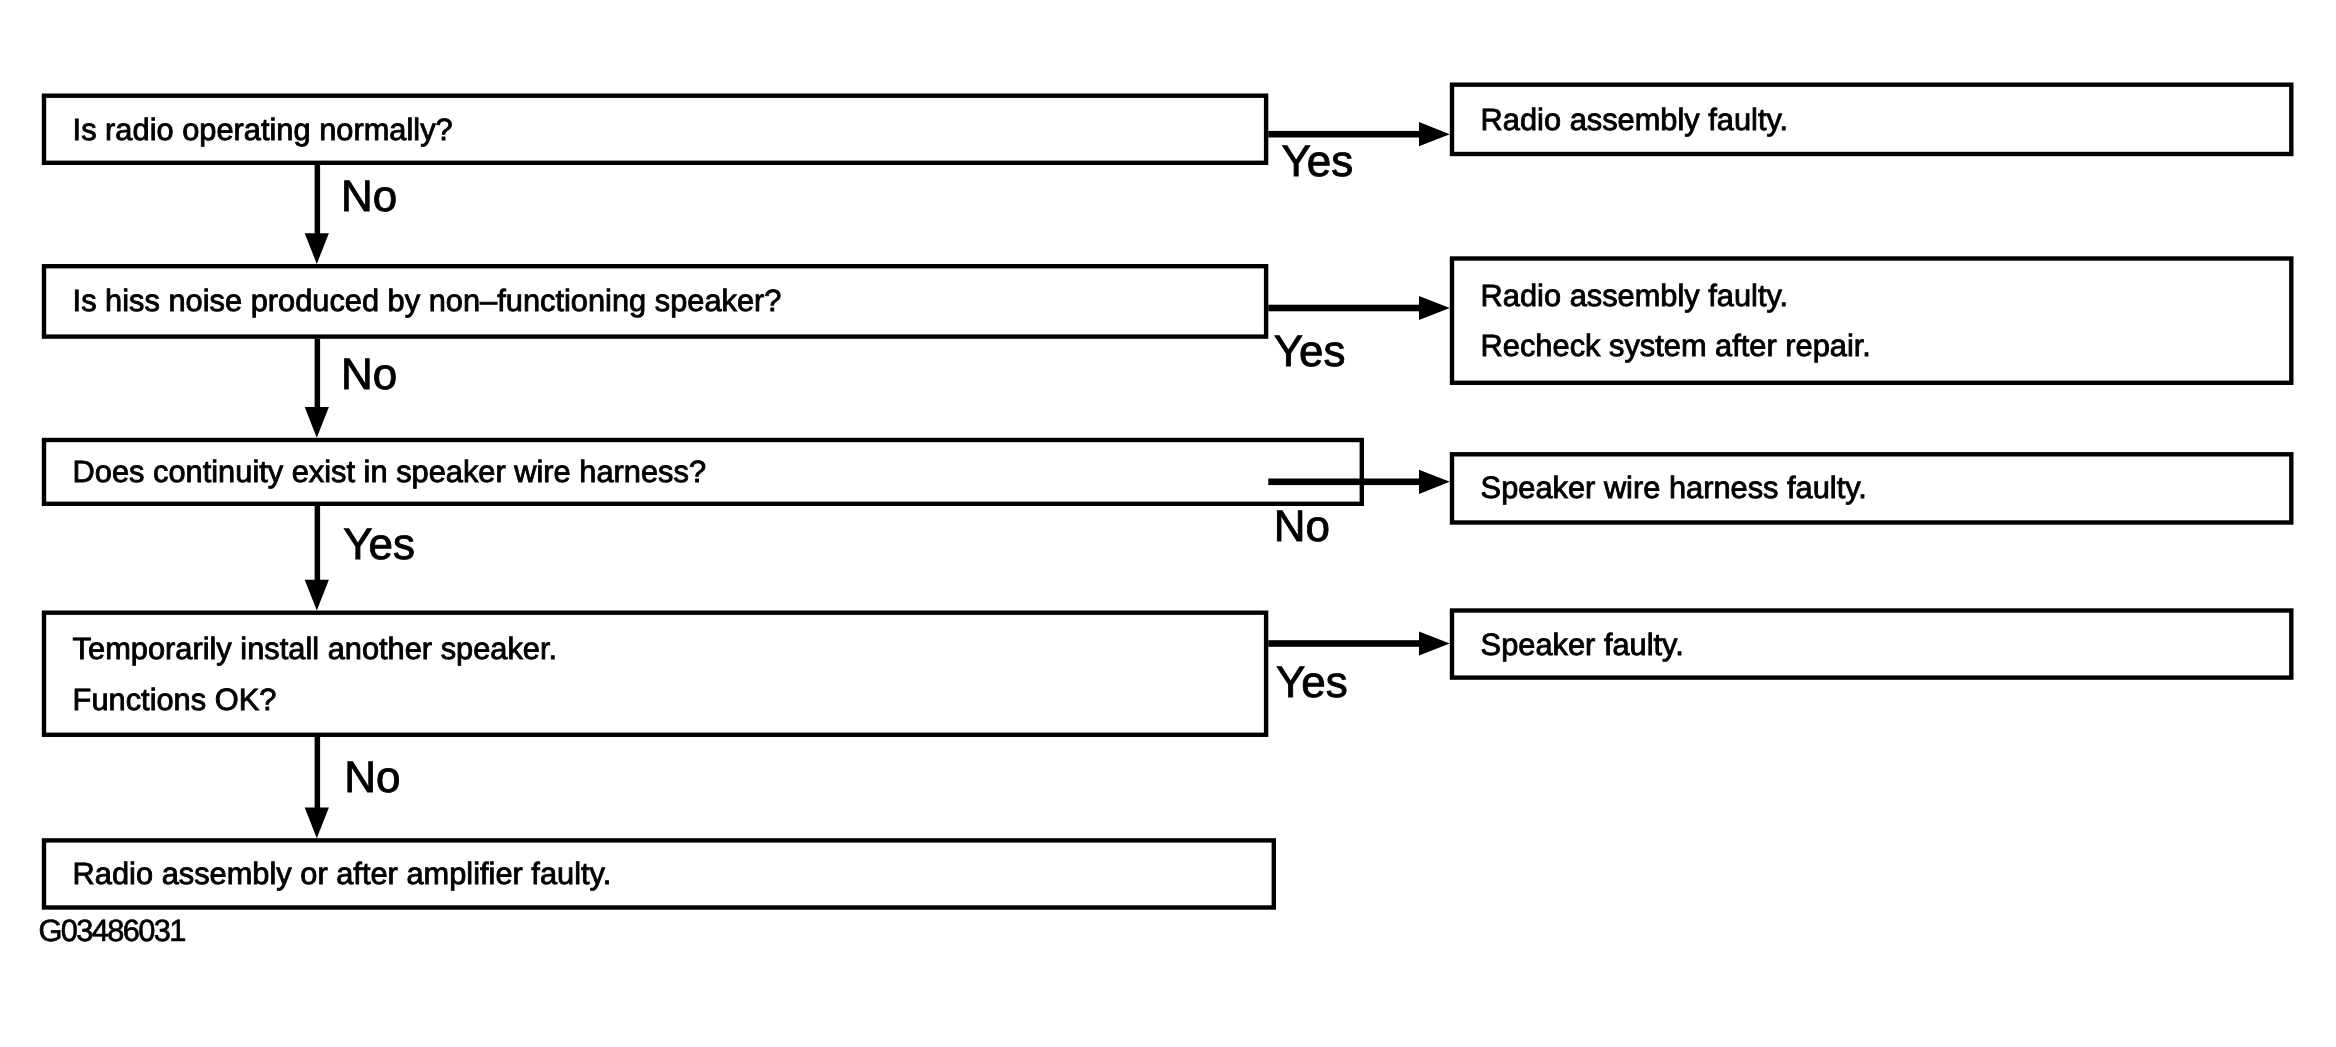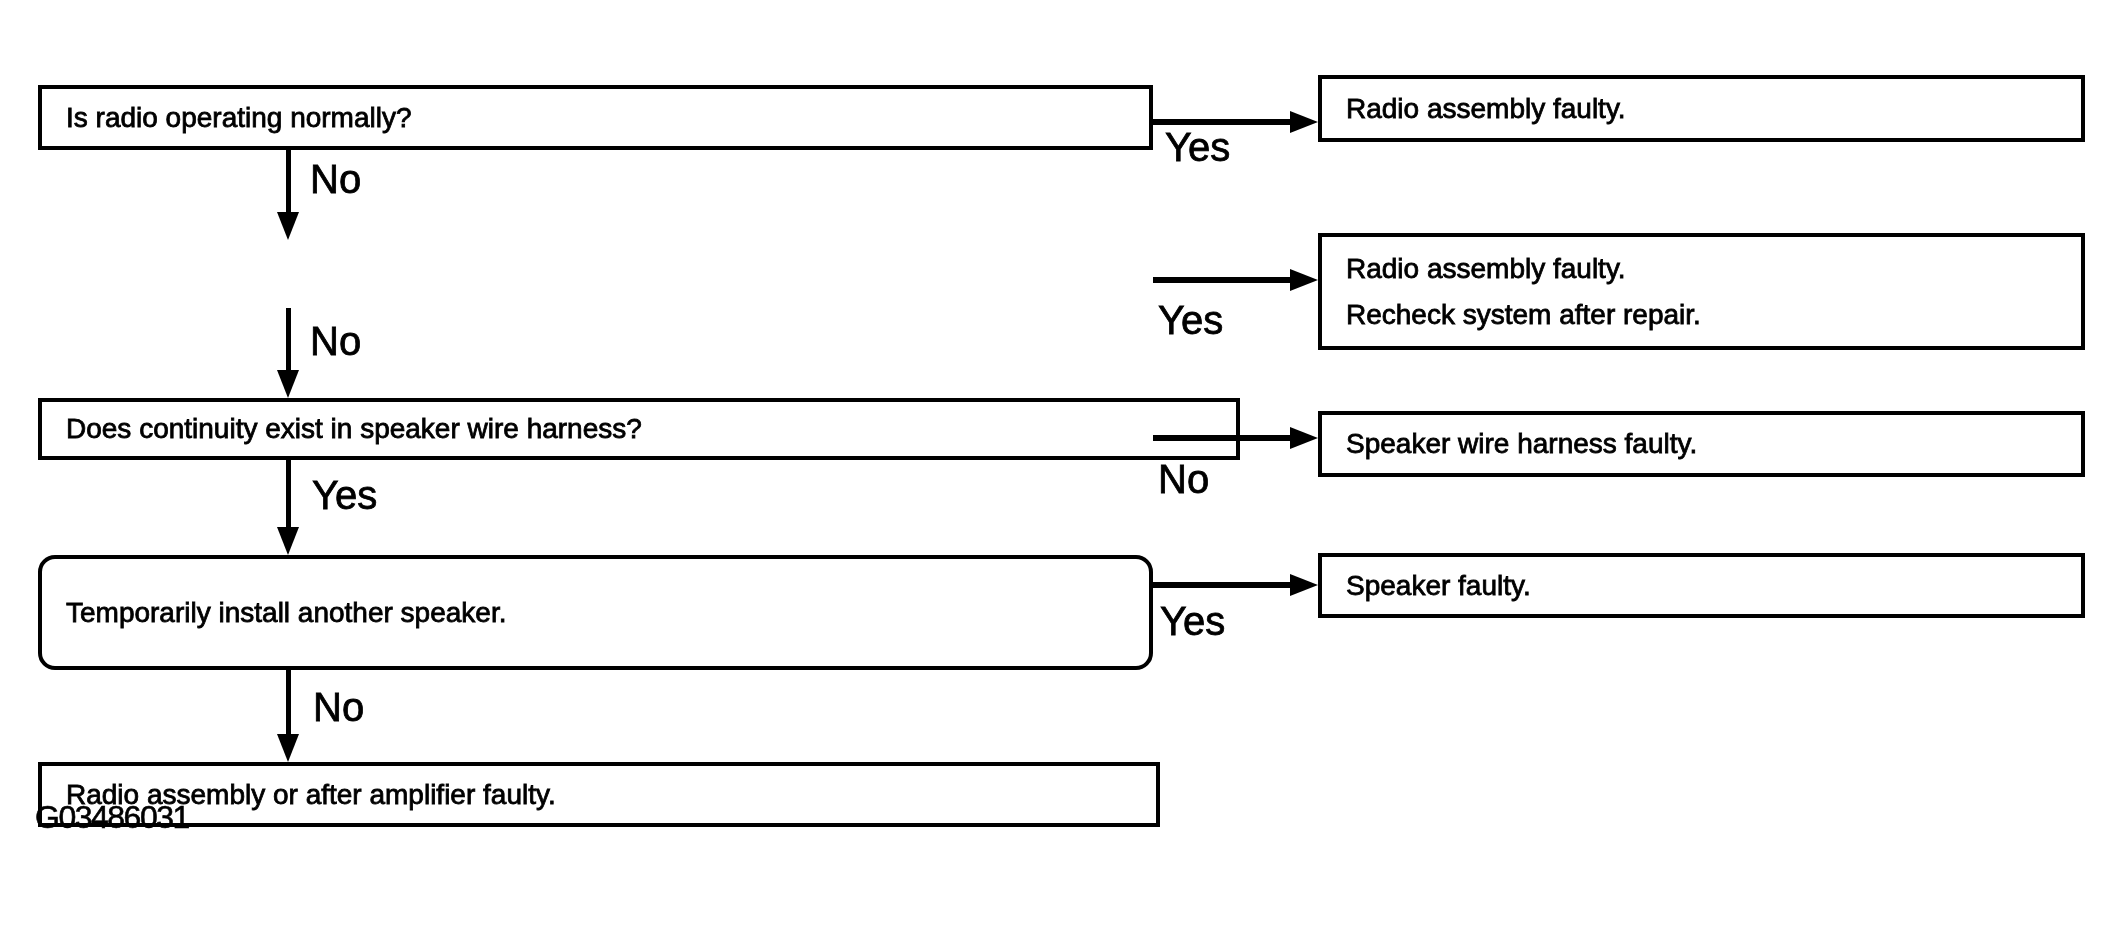--- a/index.html
+++ b/index.html
@@ -25,21 +25,21 @@
     line-height: 46px;
     -webkit-text-stroke: 0.8px #000;
     white-space: nowrap;
   }
   .box .line { display: block; }
 
   
   .q1 { left: 38px;  top: 85px;  width: 1115px; height: 65px;  }
   .q2 { left: 38px;  top: 240px; width: 1115px; height: 68px;  }
   .q3 { left: 38px;  top: 398px; width: 1202px; height: 62px;  }
-  .q4 { left: 38px;  top: 555px; width: 1115px; height: 115px; border-radius: 17px; }
+  .q4 { left: 38px;  top: 555px; width: 1115px; height: 115px; }
   .q5 { left: 38px;  top: 762px; width: 1122px; height: 65px;  }
 
   
   .a1 { left: 1318px; top: 75px;  width: 767px; height: 67px;  }
   .a2 { left: 1318px; top: 233px; width: 767px; height: 117px; }
   .a3 { left: 1318px; top: 411px; width: 767px; height: 66px;  }
   .a4 { left: 1318px; top: 553px; width: 767px; height: 65px;  }
 
   
   .vline { position: absolute; width: 5px; background: #000; }
@@ -88,39 +88,43 @@
   .dl3 { left: 312px;  top: 474px; }
   .dl4 { left: 313px;  top: 686px; }
   .sl1 { left: 1165px; top: 126px; }
   .sl2 { left: 1158px; top: 299px; }
   .sl3 { left: 1158px; top: 458px; }
   .sl4 { left: 1160px; top: 600px; }
 
   .footer-id {
     position: absolute;
     left: 35px;
-    top: 799px;
-    font-size: 32px;
+    top: 830px;
+    font-size: 28px;
     letter-spacing: -1.5px;
     -webkit-text-stroke: 0.6px #000;
   }
 </style>
 </head>
 <body>
 
 <div class="canvas">
 
   <div class="box q1">
     <span class="line">Is radio operating normally?</span>
   </div>
+  <div class="box q2">
+    <span class="line">Is hiss noise produced by non–functioning speaker?</span>
+  </div>
   <div class="box q3">
     <span class="line">Does continuity exist in speaker wire harness?</span>
   </div>
   <div class="box q4">
     <span class="line">Temporarily install another speaker.</span>
+    <span class="line">Functions OK?</span>
   </div>
   <div class="box q5">
     <span class="line">Radio assembly or after amplifier faulty.</span>
   </div>
 
   <div class="box a1">
     <span class="line">Radio assembly faulty.</span>
   </div>
   <div class="box a2">
     <span class="line">Radio assembly faulty.</span>

